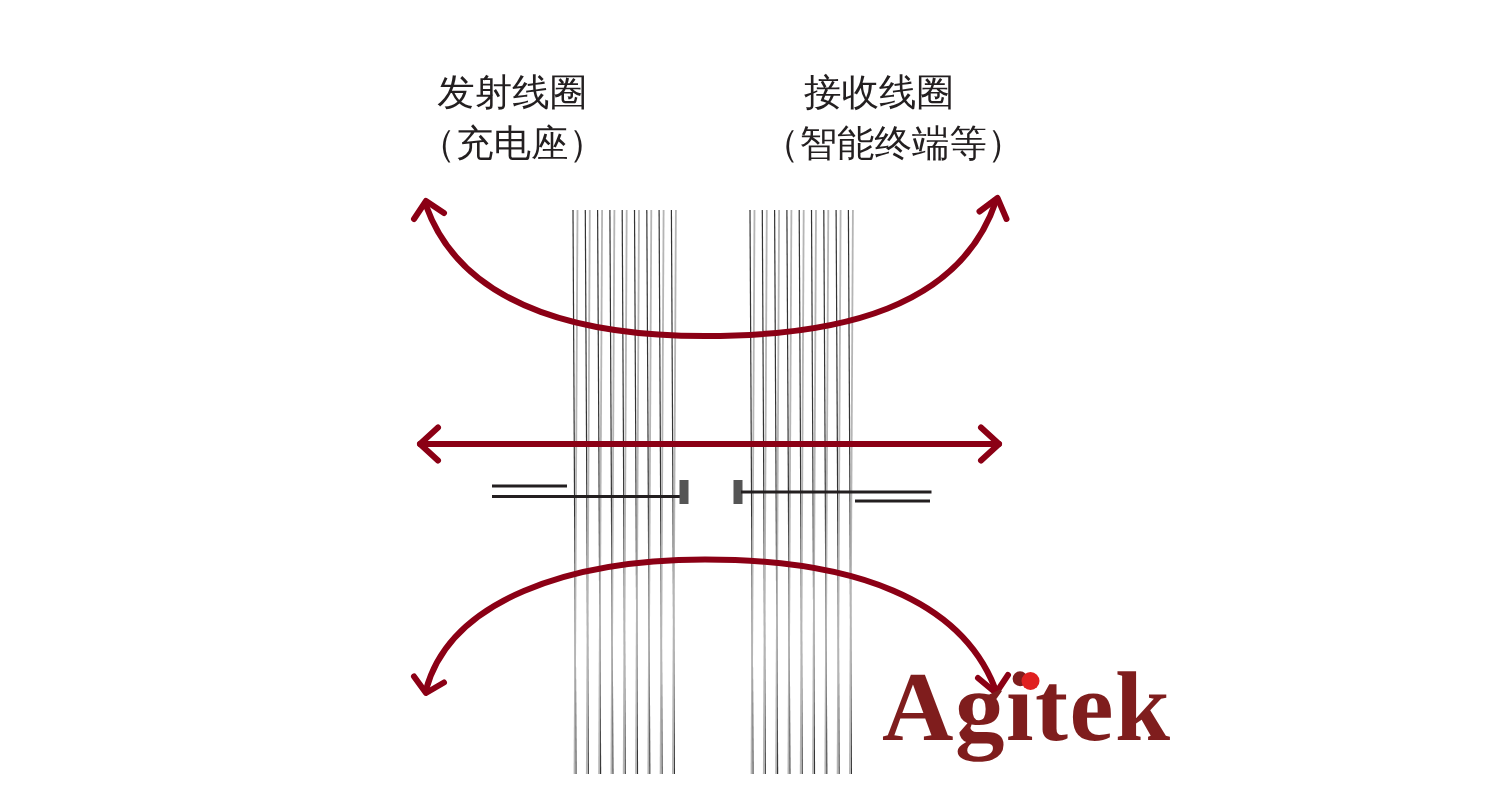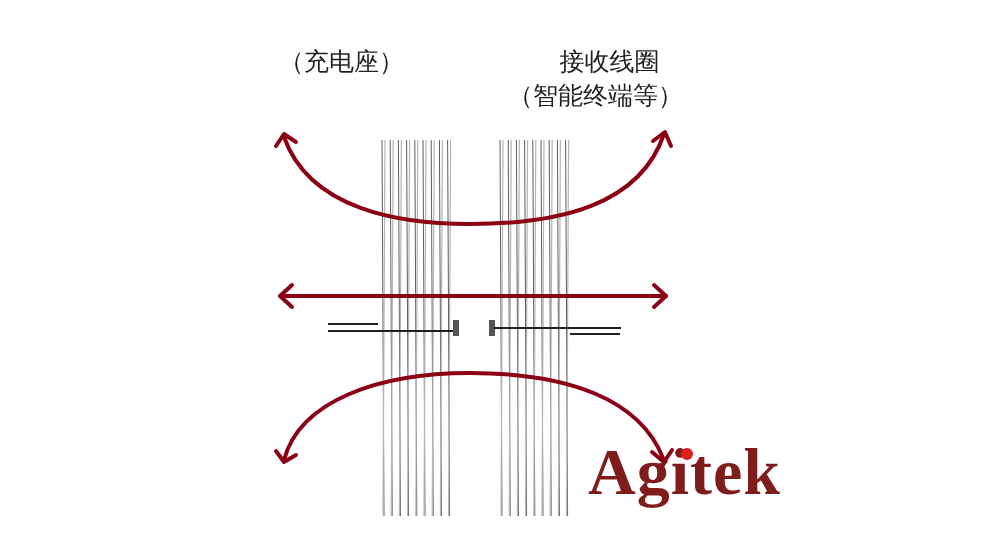--- a/index.html
+++ b/index.html
@@ -1,32 +1,33 @@
 <!DOCTYPE html>
 <html><head>
 <meta charset="utf-8">
 <style>
   html, body { margin: 0; padding: 0; background: #ffffff; }
   body { width: 1004px; height: 540px; position: relative; overflow: hidden;
          font-family: "DejaVu Sans", sans-serif; }
   .label { position: absolute; color: #231f20; font-size: 25px; line-height: 34px;
            white-space: nowrap; font-family: "DejaVu Sans", sans-serif; }
   #lbl-tx { left: 279px; top: 45px; text-align: center; }
-  #lbl-rx { left: 508px; top: 45px; text-align: center; }
+  #lbl-rx { left: 508px; top: 45px; }
   .label span { display: block; }
   svg.diagram { position: absolute; left: 0; top: 0; }
   .logo { position: absolute; left: 588px; top: 432px; font-family: "Liberation Serif", serif;
           font-weight: bold; font-size: 66px; color: #7f1d1d; letter-spacing: 1px; line-height: 80px; }
   .logo-dot { position: absolute; left: 681px; top: 448px; width: 12px; height: 12px;
               border-radius: 50%; background: #e02020; }
 </style>
 </head>
 <body>
 
 <div class="label" id="lbl-tx">
+  <span>发射线圈</span>
   <span>（充电座）</span>
 </div>
 <div class="label" id="lbl-rx">
   <span style="padding-left:28px;">接收线圈</span>
   <span>（智能终端等）</span>
 </div>
 
 <svg class="diagram" width="1004" height="540" viewBox="0 0 1004 540">
 
   <g id="tx-coil">

